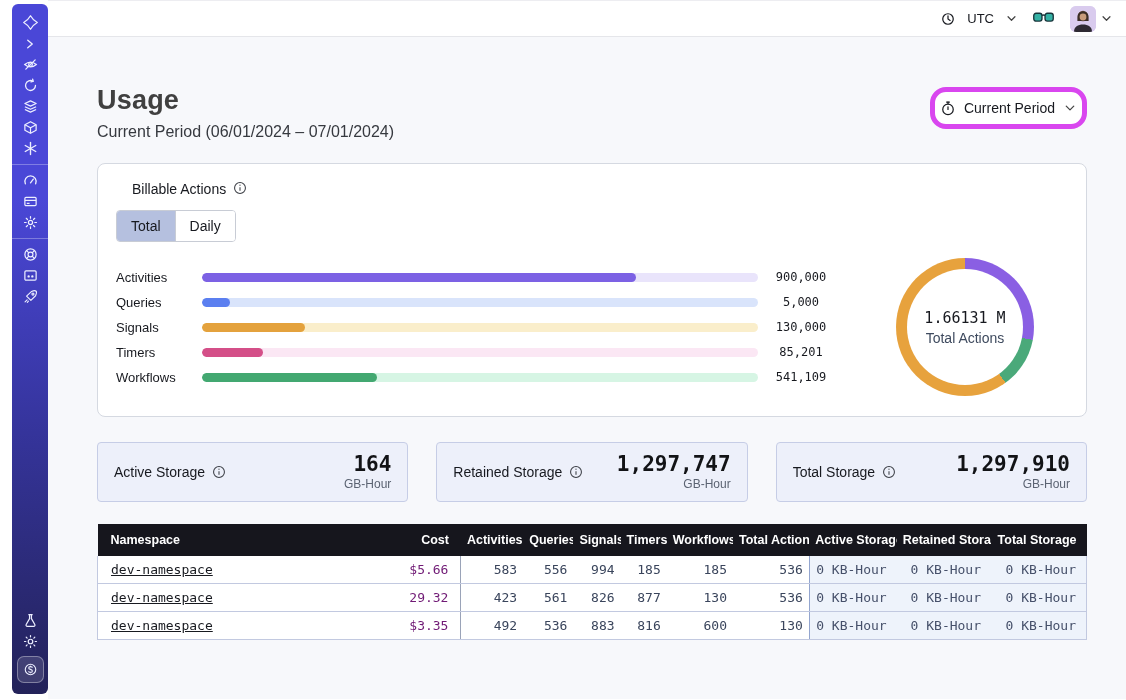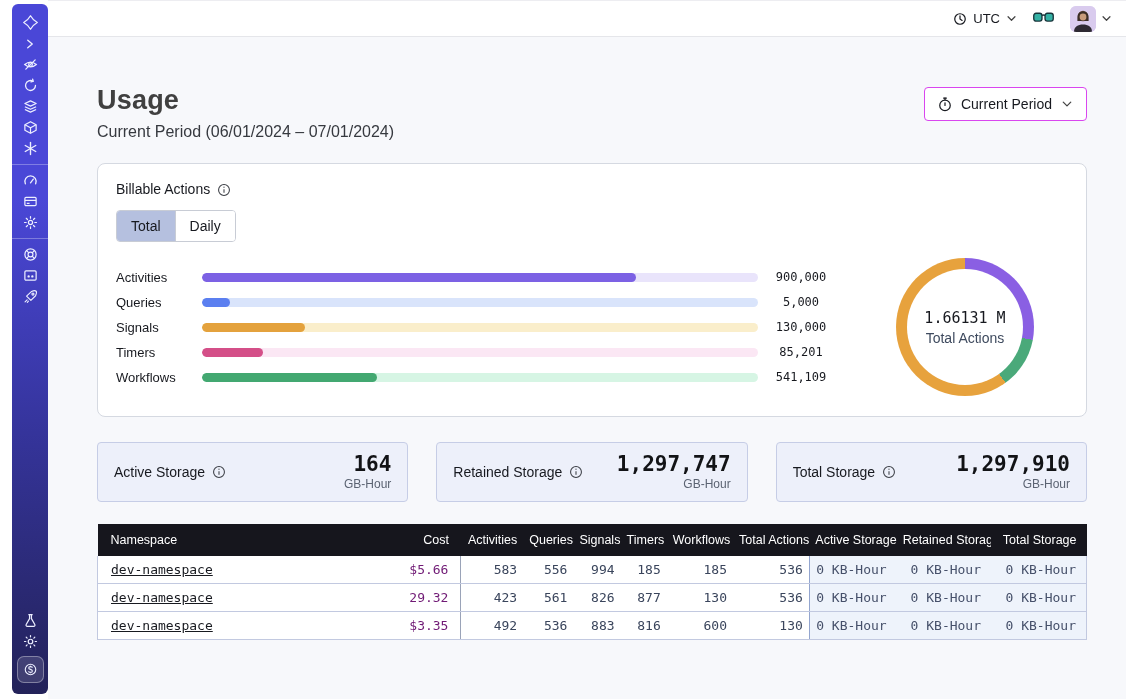--- a/index.html
+++ b/index.html
@@ -23,48 +23,48 @@
   .side-divider { width:36px; height:1px; background:rgba(255,255,255,.30); margin:5px 0; flex:0 0 auto; }
   .side-spacer { flex:1 1 auto; }
   .coin-box { width:27px; height:27px; border-radius:7px; background:rgba(255,255,255,.13); border:1px solid rgba(255,255,255,.35); display:flex; align-items:center; justify-content:center; }
 
   
   .topbar {
     margin-left:48px; height:37px; background:#fff;
     border-top:1px solid #ededf1; border-bottom:1px solid #e5e6ea;
     display:flex; align-items:center; justify-content:flex-end; gap:16px; padding-right:14px;
   }
-  .tz-btn { display:flex; align-items:center; gap:6px; font-size:13px; font-weight:500; color:#17191f; cursor:pointer; }
+  .tz-btn { display:flex; align-items:center; gap:12px; font-size:13px; font-weight:500; color:#17191f; cursor:pointer; }
   .avatar-wrap { display:flex; align-items:center; gap:5px; cursor:pointer; }
   .avatar { width:26px; height:26px; border-radius:6px; overflow:hidden; background:linear-gradient(180deg,#e8e0f6,#cdbfe8); display:block; }
 
   
   .content {
     margin-left:48px; height:662px; background:#f7f8fb;
     padding:0 39px 0 49px; overflow:hidden;
   }
   .page-head { display:flex; justify-content:space-between; align-items:flex-start; padding-top:48px; }
   .page-title { font-size:27px; font-weight:600; letter-spacing:.2px; margin:0; color:#404040; }
   .page-subtitle { margin-top:7px; font-size:16px; color:#36393f; }
   .period-btn {
-    display:flex; align-items:center; gap:9px; background:#fff; border:1px solid #d946ef;
-    border-radius:4px; padding:8px 13px; font-size:14px; font-weight:500; color:#17191f; cursor:pointer; margin-top:2px;
+    display:flex; align-items:center; gap:9px; background:#fff; border:5px solid #d946ef;
+    border-radius:16px; padding:8px 6px; font-size:14px; font-weight:500; color:#17191f; cursor:pointer; margin-top:2px;
   }
 
   .banner {
     margin-top:19px; background:#e2e7fc; border:2px solid #8d96e8; border-radius:4px;
     padding:14px 15px; display:flex; align-items:center; gap:8px; font-size:13px; color:#17191f;
   }
 
   
   .card {
     margin-top:22px; background:#fff; border:1px solid #d5d9e1; border-radius:8px;
     padding:17px 24px 20px 18px;
   }
-  .card-title { display:flex; align-items:flex-end; gap:7px; font-size:14px; font-weight:400; color:#17191f; }
+  .card-title { display:flex; align-items:flex-start; gap:7px; font-size:14px; font-weight:400; color:#17191f;margin-left:16px; }
   .tabs { margin-top:13px; display:inline-flex; border:1px solid #c8ccd5; border-radius:4px; overflow:hidden; background:#fff; }
   .tab { padding:7px 14px; font-size:14px; color:#17191f; background:#fff; border:none; cursor:pointer; font-family:inherit; }
   .tab.active { background:#b5c0df; }
   .tab + .tab { border-left:1px solid #c8ccd5; }
 
   .chart-row { display:flex; align-items:center; margin-top:16px; }
   .bars { flex:1 1 auto; }
   .bar-row { display:grid; grid-template-columns:86px 1fr 86px; align-items:center; height:25px; }
   .bar-label { font-size:13px; color:#17191f; }
   .bar-track { height:9px; border-radius:5px; position:relative; overflow:hidden; }
@@ -86,21 +86,21 @@
   }
   .storage-label { display:flex; align-items:center; gap:7px; font-size:14px; color:#17191f; }
   .storage-value { text-align:right; }
   .storage-num { font-size:21px; font-weight:bold; color:#121316; line-height:1.1; }
   .storage-unit { font-size:12px; color:#5b6372; margin-top:1px; }
 
   
   .table-wrap { margin-top:22px; }
   table.usage { width:100%; border-collapse:collapse; table-layout:fixed; }
   table.usage thead th {
-    background:#16161d; color:#fff; font-size:12.5px; font-weight:400;
+    background:#16161d; color:#fff; font-size:12.5px; font-weight:700;
     padding:9px 6px; text-align:right; white-space:nowrap; overflow:hidden;
   }
   table.usage thead th.c-namespace { text-align:left; padding-left:13px; }
   table.usage td {
     background:#fff; border-bottom:1px solid #c2c9e0; padding:6px 6px;
     font-family:"DejaVu Sans Mono", monospace; font-size:13px; color:#3a455c;
     text-align:right; white-space:nowrap; overflow:hidden;
   }
   table.usage td.c-namespace { text-align:left; padding-left:13px; border-left:1px solid #c2c9e0; }
   table.usage td.c-cost { color:#701a75; padding-right:12px; }

